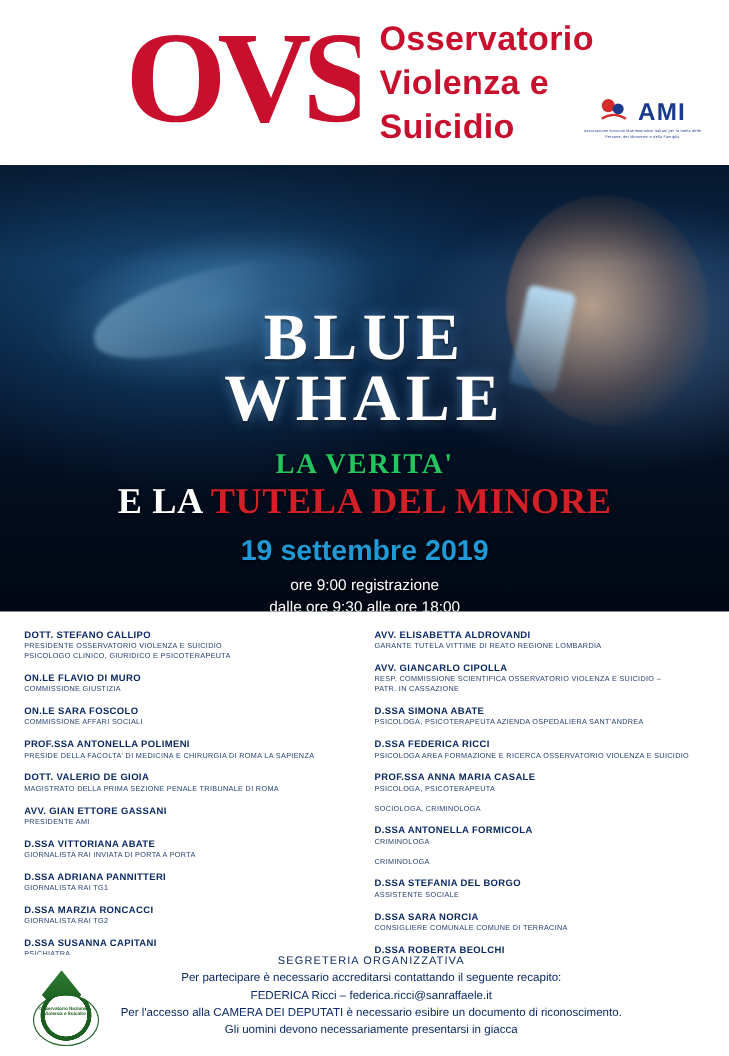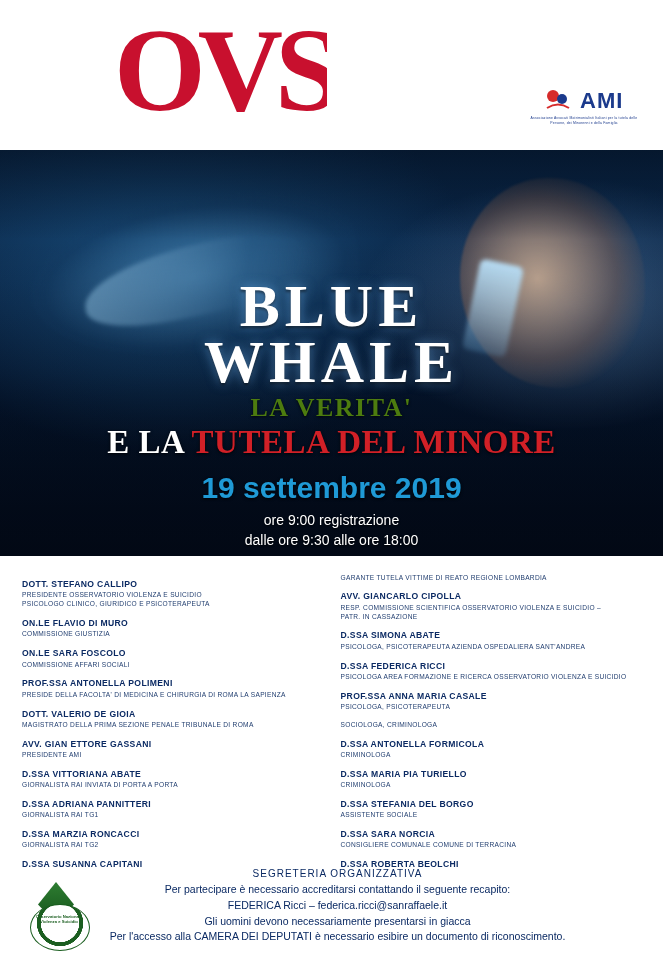--- a/index.html
+++ b/index.html
@@ -144,40 +144,40 @@
     color: #ffffff;
     letter-spacing: 5px;
     line-height: 0.96;
     text-shadow: 0 0 12px rgba(120,190,255,0.55), 0 2px 3px rgba(0,0,0,0.8);
   }
   .title-blue { font-size: 60px; }
   .title-whale { font-size: 60px; margin-top: -2px; }
   .title-verita {
     font-family: "Liberation Serif", serif;
     font-weight: bold;
-    color: #4d7c0f;
+    color: #22c55e;
     font-size: 26px;
     letter-spacing: 1.5px;
-    margin-top: 2px;
+    margin-top: 16px;
     text-shadow: 0 1px 3px rgba(0,0,0,0.8);
   }
   .title-tutela {
     font-family: "Liberation Serif", serif;
     font-weight: bold;
     font-size: 33px;
     letter-spacing: 0.5px;
     margin-top: 1px;
     text-shadow: 0 1px 3px rgba(0,0,0,0.9);
   }
   .title-tutela .white { color: #ffffff; }
   .title-tutela .red { color: #d12027; }
 
   .date-line {
     color: #1f9ad6;
-    font-size: 30px;
+    font-size: 26px;
     font-weight: bold;
     margin-top: 10px;
     text-shadow: 0 1px 3px rgba(0,0,0,0.9);
   }
   .time-line {
     color: #ffffff;
     font-size: 14px;
     margin-top: 5px;
     line-height: 1.45;
     text-shadow: 0 1px 2px rgba(0,0,0,0.9);
@@ -195,21 +195,20 @@
   .speakers {
     position: relative;
     background: #ffffff;
     padding: 16px 0 0 0;
     height: 300px;
   }
   .cols {
     display: flex;
     padding: 0 22px;
     gap: 18px;
-    align-items: flex-end;
   }
   .col { width: 50%; }
   .sp { margin-bottom: 9px; }
   .sp-name {
     font-size: 8.6px;
     font-weight: bold;
     color: #0b2a63;
     letter-spacing: 0.35px;
     text-transform: uppercase;
     line-height: 1.25;
@@ -278,20 +277,25 @@
 </style>
 </head>
 <body>
 
 <div class="header">
   <div class="ovs-logo">
     <svg viewBox="0 0 215 122" width="215" height="122" aria-hidden="true">
       <text x="2" y="96" font-family="Liberation Serif, serif" font-size="118" font-weight="bold" fill="#c8102e" letter-spacing="-8">OVS</text>
       <rect x="6" y="8" width="200" height="104" fill="none" stroke="#c8102e" stroke-width="0"></rect>
     </svg>
+  </div>
+  <div class="header-title">
+    <div>Osservatorio</div>
+    <div>Violenza e</div>
+    <div>Suicidio</div>
   </div>
   <div class="ami-logo">
     <span class="ami-mark">
       <svg width="26" height="22" viewBox="0 0 26 22" aria-hidden="true">
         <circle cx="8" cy="8" r="6" fill="#d62b2b"></circle>
         <circle cx="17" cy="11" r="5" fill="#1b3a8c"></circle>
         <path d="M2 20 Q13 13 24 20" stroke="#d62b2b" stroke-width="2" fill="none"></path>
       </svg>
     </span>
     <span class="ami-word">AMI</span>
@@ -363,20 +367,21 @@
           <div class="sp-name">D.SSA MARZIA RONCACCI</div>
           <div class="sp-role">GIORNALISTA RAI TG2</div>
         </div>
         <div class="sp">
           <div class="sp-name">D.SSA SUSANNA CAPITANI</div>
           <div class="sp-role">PSICHIATRA</div>
         </div>
       </div>
     <div class="col" id="col-right">
         <div class="sp">
+          <div class="sp-name">AVV. ELISABETTA ALDROVANDI</div>
           <div class="sp-role">GARANTE TUTELA VITTIME DI REATO REGIONE LOMBARDIA</div>
         </div>
         <div class="sp">
           <div class="sp-name">AVV. GIANCARLO CIPOLLA</div>
           <div class="sp-role">RESP. COMMISSIONE SCIENTIFICA OSSERVATORIO VIOLENZA E SUICIDIO –<br>PATR. IN CASSAZIONE</div>
         </div>
         <div class="sp">
           <div class="sp-name">D.SSA SIMONA ABATE</div>
           <div class="sp-role">PSICOLOGA, PSICOTERAPEUTA AZIENDA OSPEDALIERA SANT'ANDREA</div>
         </div>
@@ -389,21 +394,20 @@
           <div class="sp-role">PSICOLOGA, PSICOTERAPEUTA</div>
         </div>
         <div class="sp">
           <div class="sp-role">SOCIOLOGA, CRIMINOLOGA</div>
         </div>
         <div class="sp">
           <div class="sp-name">D.SSA ANTONELLA FORMICOLA</div>
           <div class="sp-role">CRIMINOLOGA</div>
         </div>
         <div class="sp">
-          <div class="sp-name">D.SSA MARIA PIA TURIELLO</div>
           <div class="sp-role">CRIMINOLOGA</div>
         </div>
         <div class="sp">
           <div class="sp-name">D.SSA STEFANIA DEL BORGO</div>
           <div class="sp-role">ASSISTENTE SOCIALE</div>
         </div>
         <div class="sp">
           <div class="sp-name">D.SSA SARA NORCIA</div>
           <div class="sp-role">CONSIGLIERE COMUNALE COMUNE DI TERRACINA</div>
         </div>
@@ -417,15 +421,15 @@
 
 <div class="footer">
   <div class="obs-logo">
     <div class="hat"></div>
     <div class="ring"></div>
     <div class="txt">Osservatorio Nazionale Violenza e Suicidio</div>
   </div>
   <div class="footer-title">SEGRETERIA ORGANIZZATIVA</div>
   <div class="footer-line">Per partecipare è necessario accreditarsi contattando il seguente recapito:</div>
   <div class="footer-line">FEDERICA Ricci – federica.ricci@sanraffaele.it</div>
+  <div class="footer-line">Per l'accesso alla CAMERA DEI DEPUTATI è necessario esibire un documento di riconoscimento.</div>
   <div class="footer-line">Gli uomini devono necessariamente presentarsi in giacca</div>
-  <div class="footer-line">Per l'accesso alla CAMERA DEI DEPUTATI è necessario esibire un documento di riconoscimento.</div>
 </div>
 
 </body></html>

